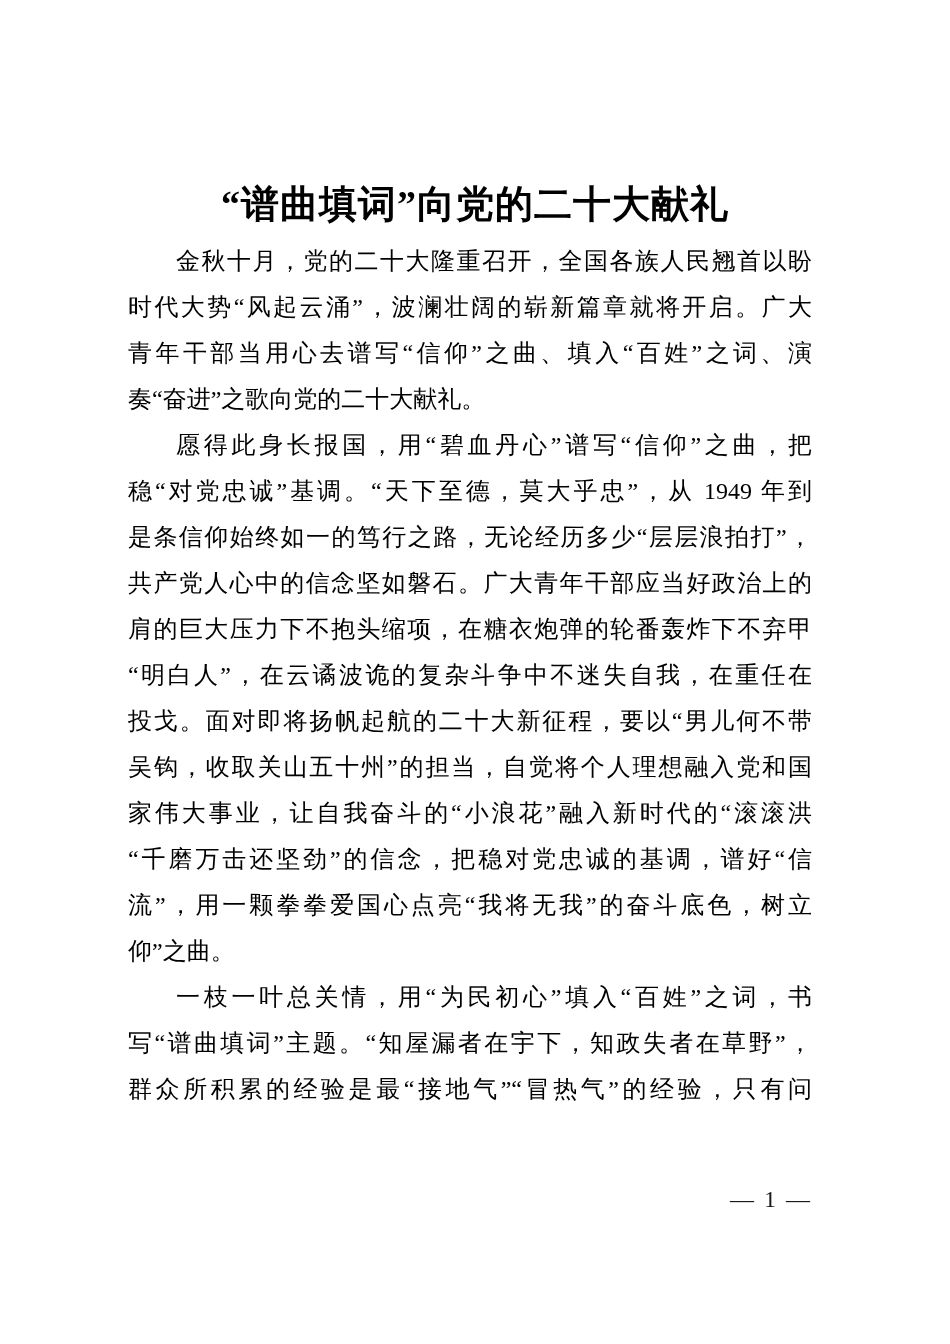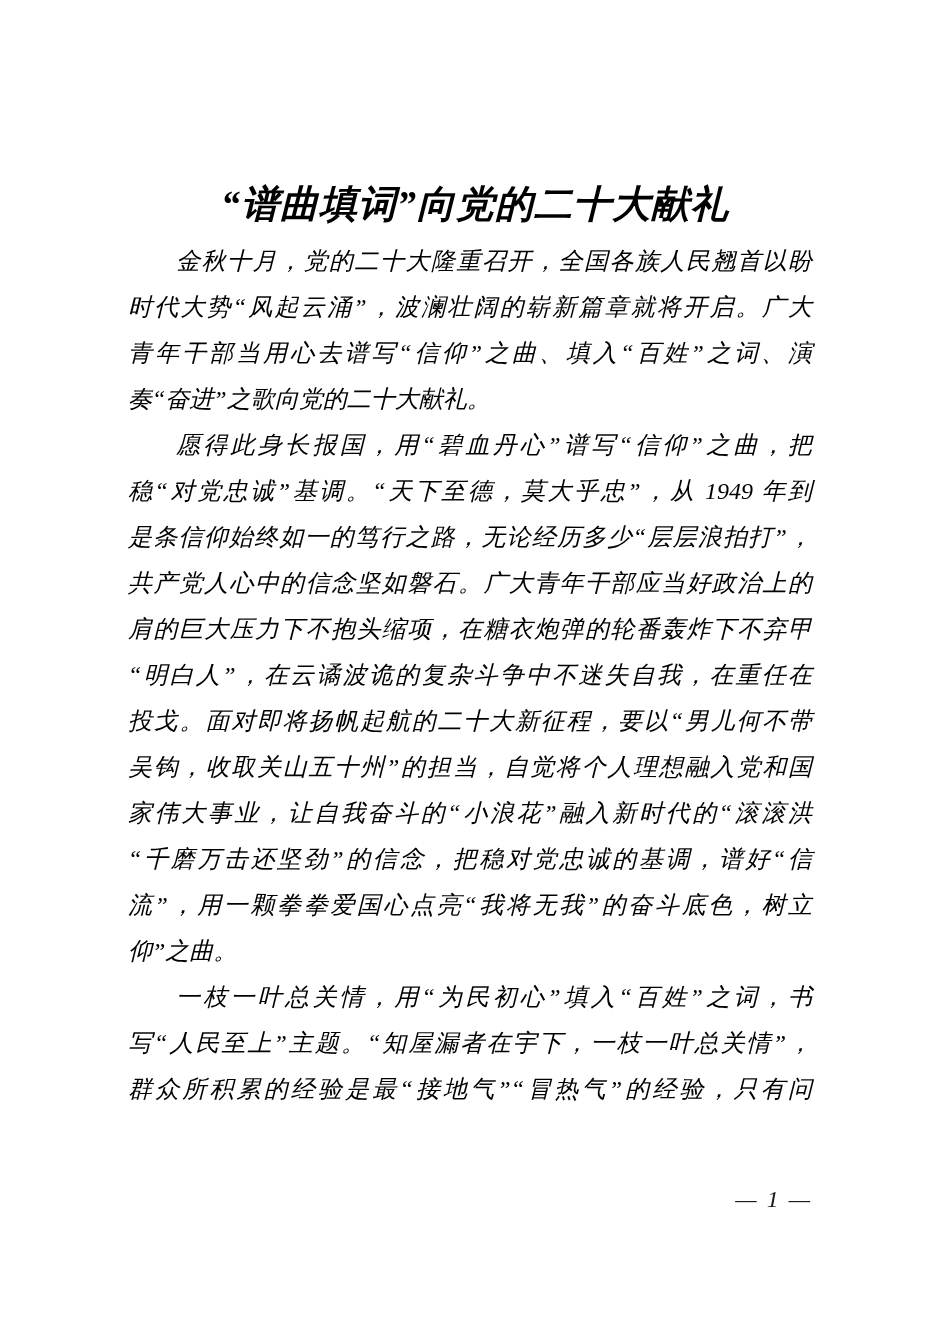--- a/index.html
+++ b/index.html
@@ -9,21 +9,20 @@
     background: #ffffff;
   }
   .page {
     position: relative;
     width: 950px;
     height: 1344px;
     background: #ffffff;
     color: #000000;
     font-family: "Liberation Serif", "DejaVu Serif", serif;
     overflow: hidden;
-    font-style: italic;
   }
   .doc-title {
     margin: 178px 0 0 0;
     line-height: 52px;
     font-size: 38px;
     font-weight: bold;
     text-align: center;
     letter-spacing: 1px;
     white-space: nowrap;
   }
@@ -87,21 +86,21 @@
       <div class="line">投戈。面对即将扬帆起航的二十大新征程，要以“男儿何不带</div>
       <div class="line">吴钩，收取关山五十州”的担当，自觉将个人理想融入党和国</div>
       <div class="line">家伟大事业，让自我奋斗的“小浪花”融入新时代的“滚滚洪</div>
       <div class="line">“千磨万击还坚劲”的信念，把稳对党忠诚的基调，谱好“信</div>
       <div class="line">流”，用一颗拳拳爱国心点亮“我将无我”的奋斗底色，树立</div>
       <div class="line end">仰”之曲。</div>
     </div>
 
     <div>
       <div class="line ind">一枝一叶总关情，用“为民初心”填入“百姓”之词，书</div>
-      <div class="line">写“人民至上”主题。“知屋漏者在宇下，一枝一叶总关情”，</div>
+      <div class="line">写“谱曲填词”主题。“知屋漏者在宇下，知政失者在草野”，</div>
       <div class="line">群众所积累的经验是最“接地气”“冒热气”的经验，只有问</div>
     </div>
 
   </div>
 
   <div class="page-footer">— 1 —</div>
 
 </div>
 
 </body></html>

